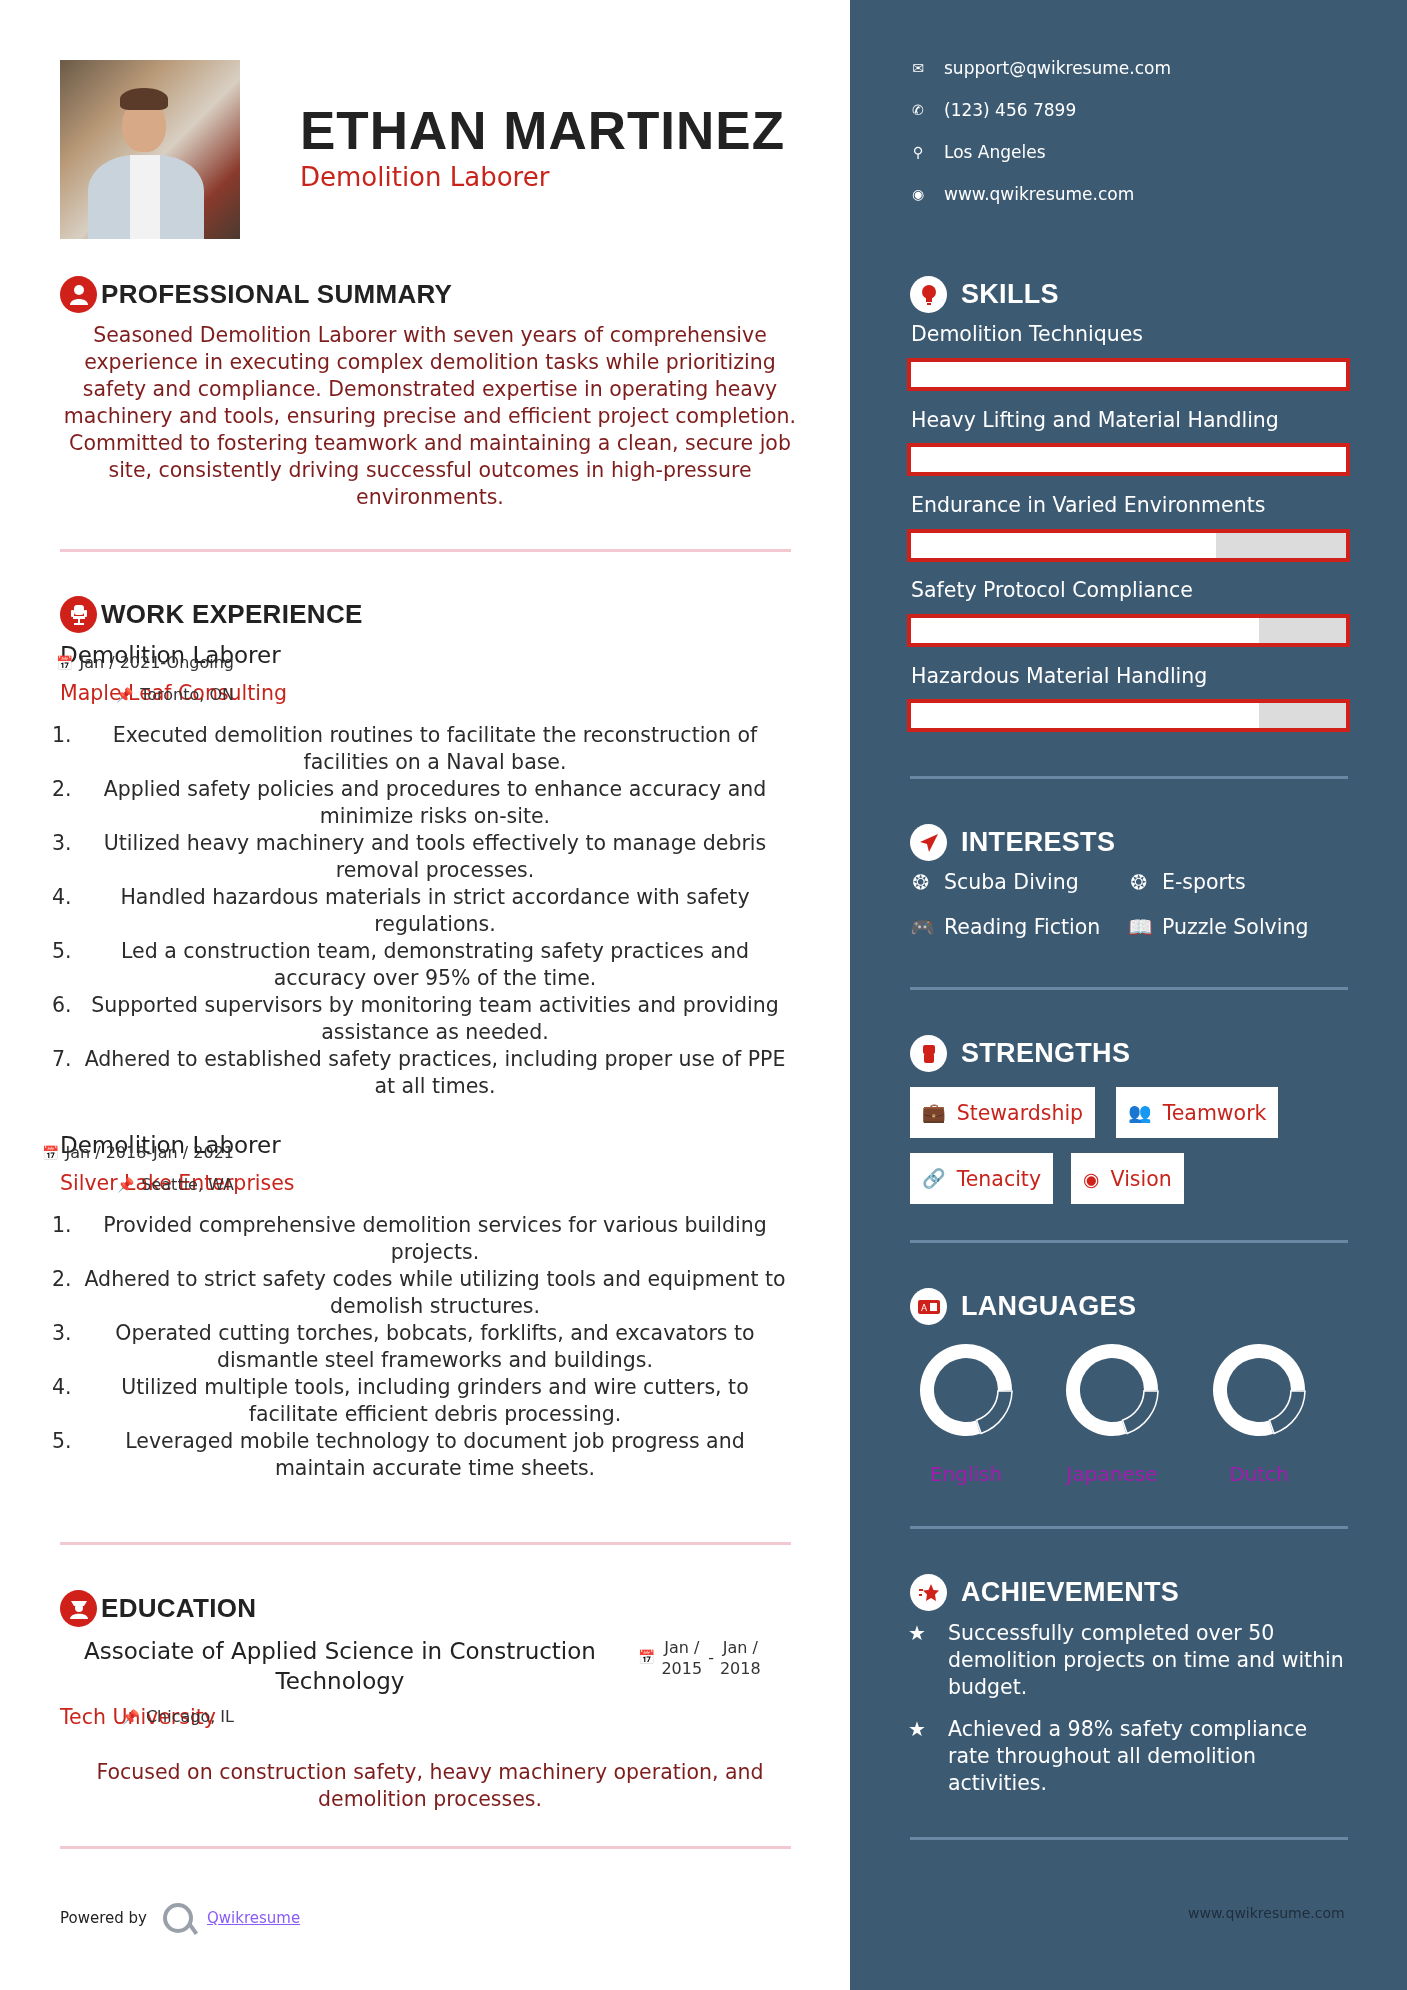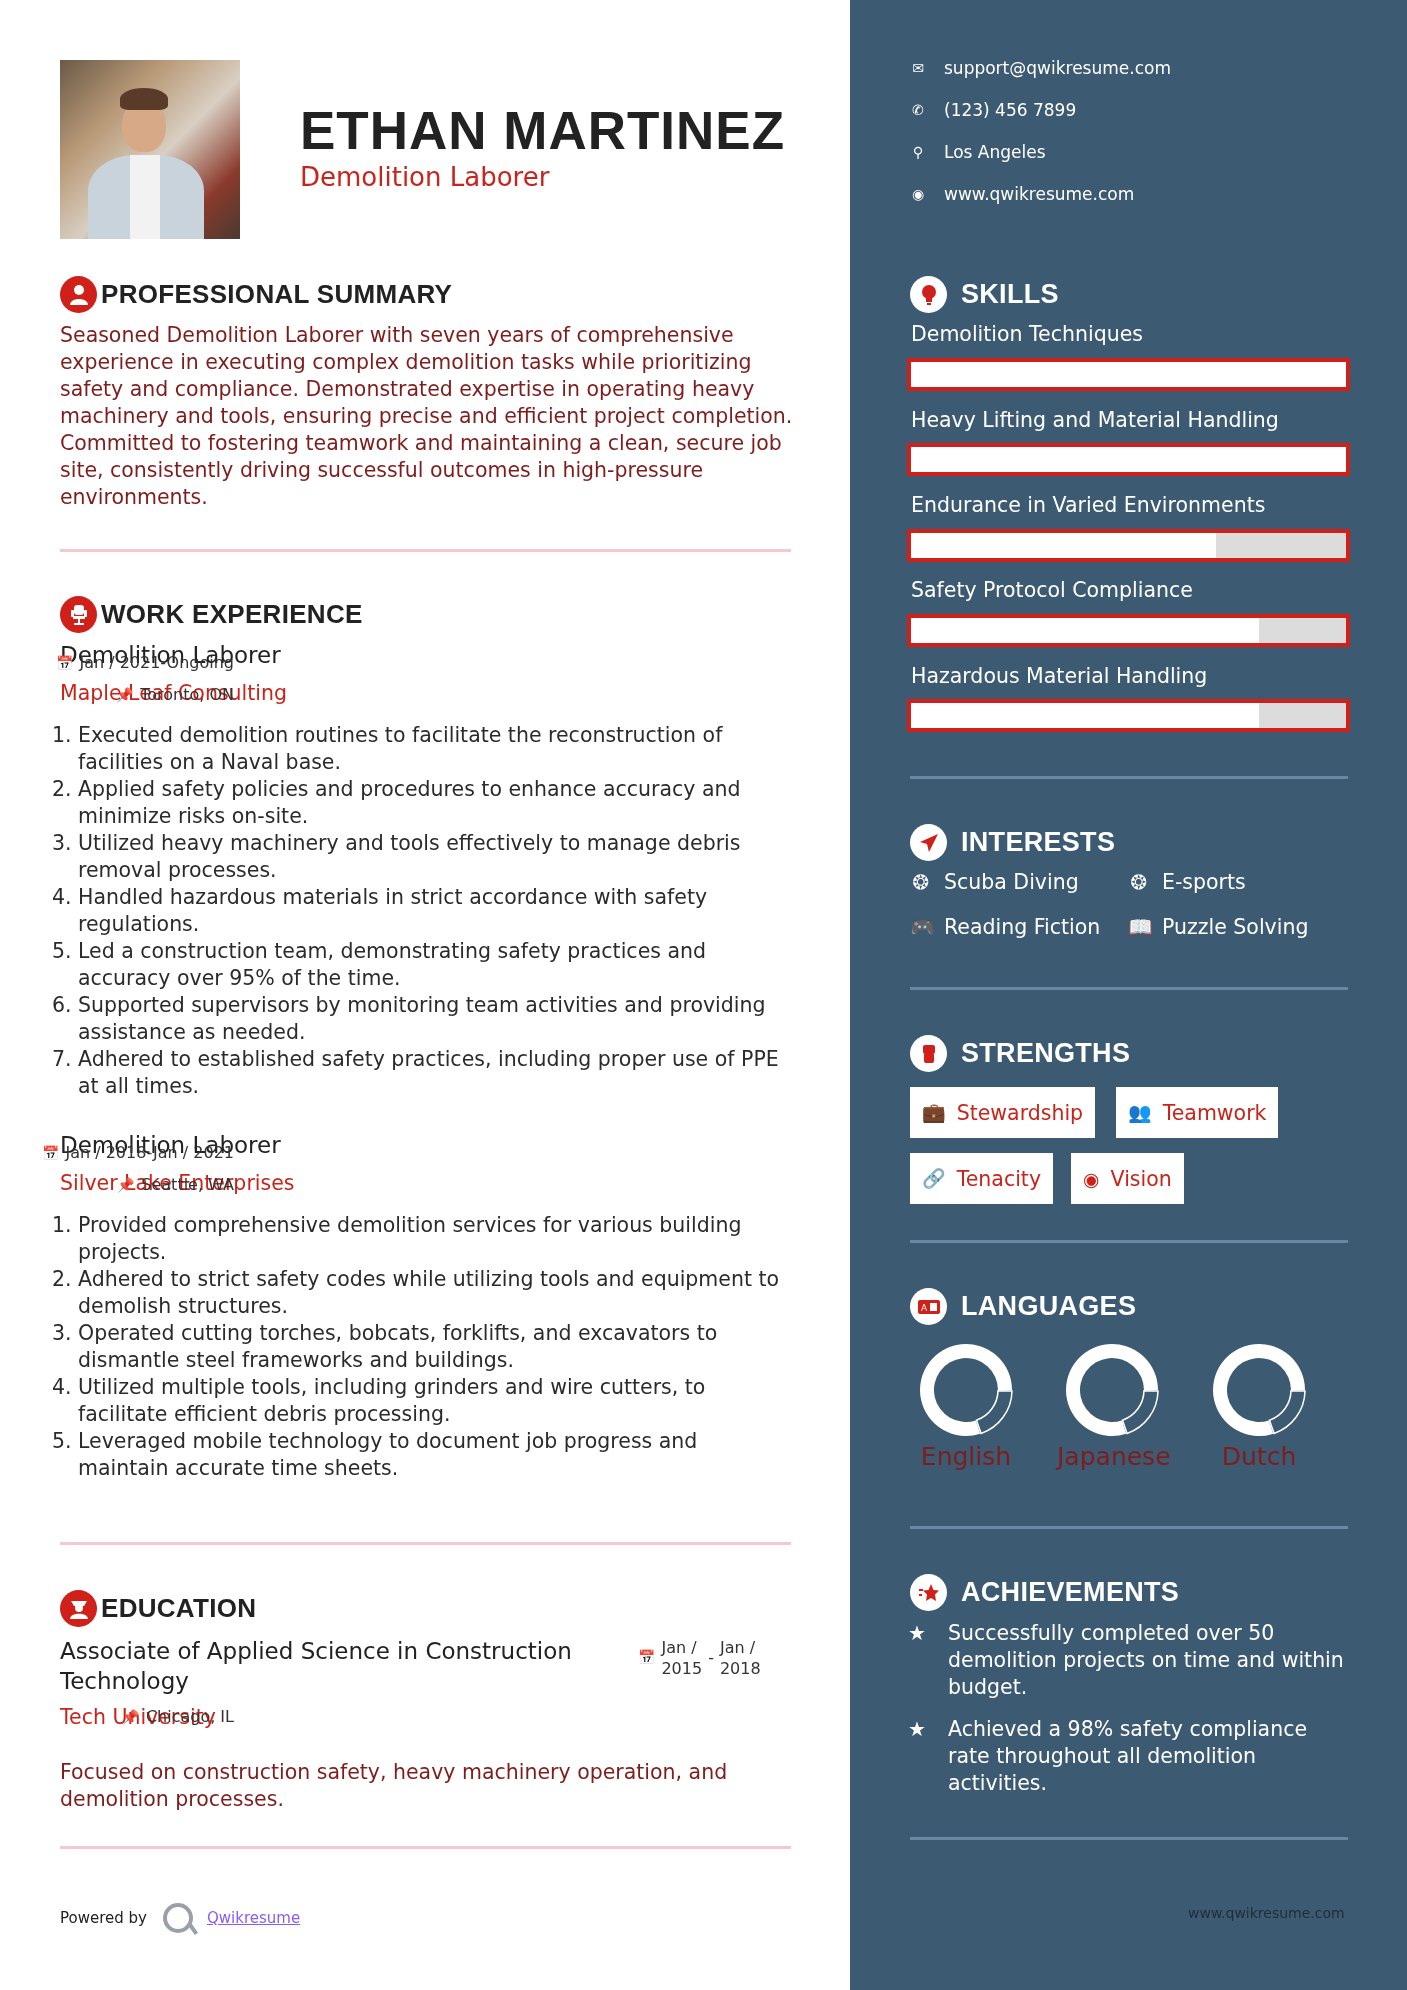--- a/index.html
+++ b/index.html
@@ -1,19 +1,19 @@
 <!DOCTYPE html>
 <html><head>
 <meta charset="utf-8">
 <style>
   * { box-sizing: border-box; margin: 0; padding: 0; }
   html, body { width: 1407px; height: 1990px; background: #ffffff; overflow: hidden; }
   body { position: relative; font-family: "DejaVu Sans", sans-serif; color: #2a2a2a; }
 
-  .main { position: absolute; left: 0; top: 0; width: 850px; height: 1670px; background: #fff; }
+  .main { position: absolute; left: 0; top: 0; width: 850px; height: 1670px; background: #fff; text-align: center; }
   .sidebar { position: absolute; left: 850px; top: 0; width: 557px; height: 1990px; background: #3d5a73; color: #fff; }
 
   
   .photo { position: absolute; left: 60px; top: 60px; width: 180px; height: 179px; overflow: hidden;
     background: linear-gradient(135deg, #6b5a48 0%, #b99a78 30%, #d8cfc2 55%, #8a3a2c 80%, #4a3a30 100%); }
   .photo .person-head { position: absolute; left: 62px; top: 38px; width: 44px; height: 54px; border-radius: 50% 50% 45% 45%; background: #d8a987; }
   .photo .person-hair { position: absolute; left: 60px; top: 28px; width: 48px; height: 22px; border-radius: 50% 50% 20% 20%; background: #5a3a28; }
   .photo .person-body { position: absolute; left: 28px; top: 95px; width: 116px; height: 90px; border-radius: 40% 40% 0 0; background: #c9d3dc; }
   .photo .person-shirt { position: absolute; left: 70px; top: 95px; width: 30px; height: 84px; background: #f2f2f2; }
 
@@ -59,21 +59,21 @@
   .side-divider { position: absolute; left: 910px; width: 438px; height: 3px; background: #6a88a3; }
 
   .interest { position: absolute; display: flex; align-items: center; font-size: 20.5px; color: #fff; white-space: nowrap; }
   .interest .ico { font-size: 20px; margin-right: 12px; width: 22px; text-align: center; }
 
   .strength { position: absolute; height: 51px; background: #fff; display: flex; align-items: center; padding: 0 12px; color: #c9241b; font-size: 20.5px; white-space: nowrap; }
   .strength .ico { font-size: 19px; margin-right: 11px; color: #d0201a; }
 
   .lang { position: absolute; width: 110px; text-align: center; }
   .lang svg { display: block; margin: 0 auto; }
-  .lang-label { margin-top: 4px; font-size: 25px; color: #7f1d1d; }
+  .lang-label { margin-top: 24px; font-size: 20px; color: #a21caf; }
 
   .achv { position: absolute; left: 908px; width: 440px; display: flex; font-size: 20.5px; line-height: 27px; color: #fff; }
   .achv .ico { width: 40px; flex-shrink: 0; font-size: 20px; line-height: 27px; }
 
   .side-footer { position: absolute; left: 1188px; top: 1905px; font-size: 14px; color: #1f2d3a; }
 </style>
 </head>
 <body>
 
 <div class="main">

